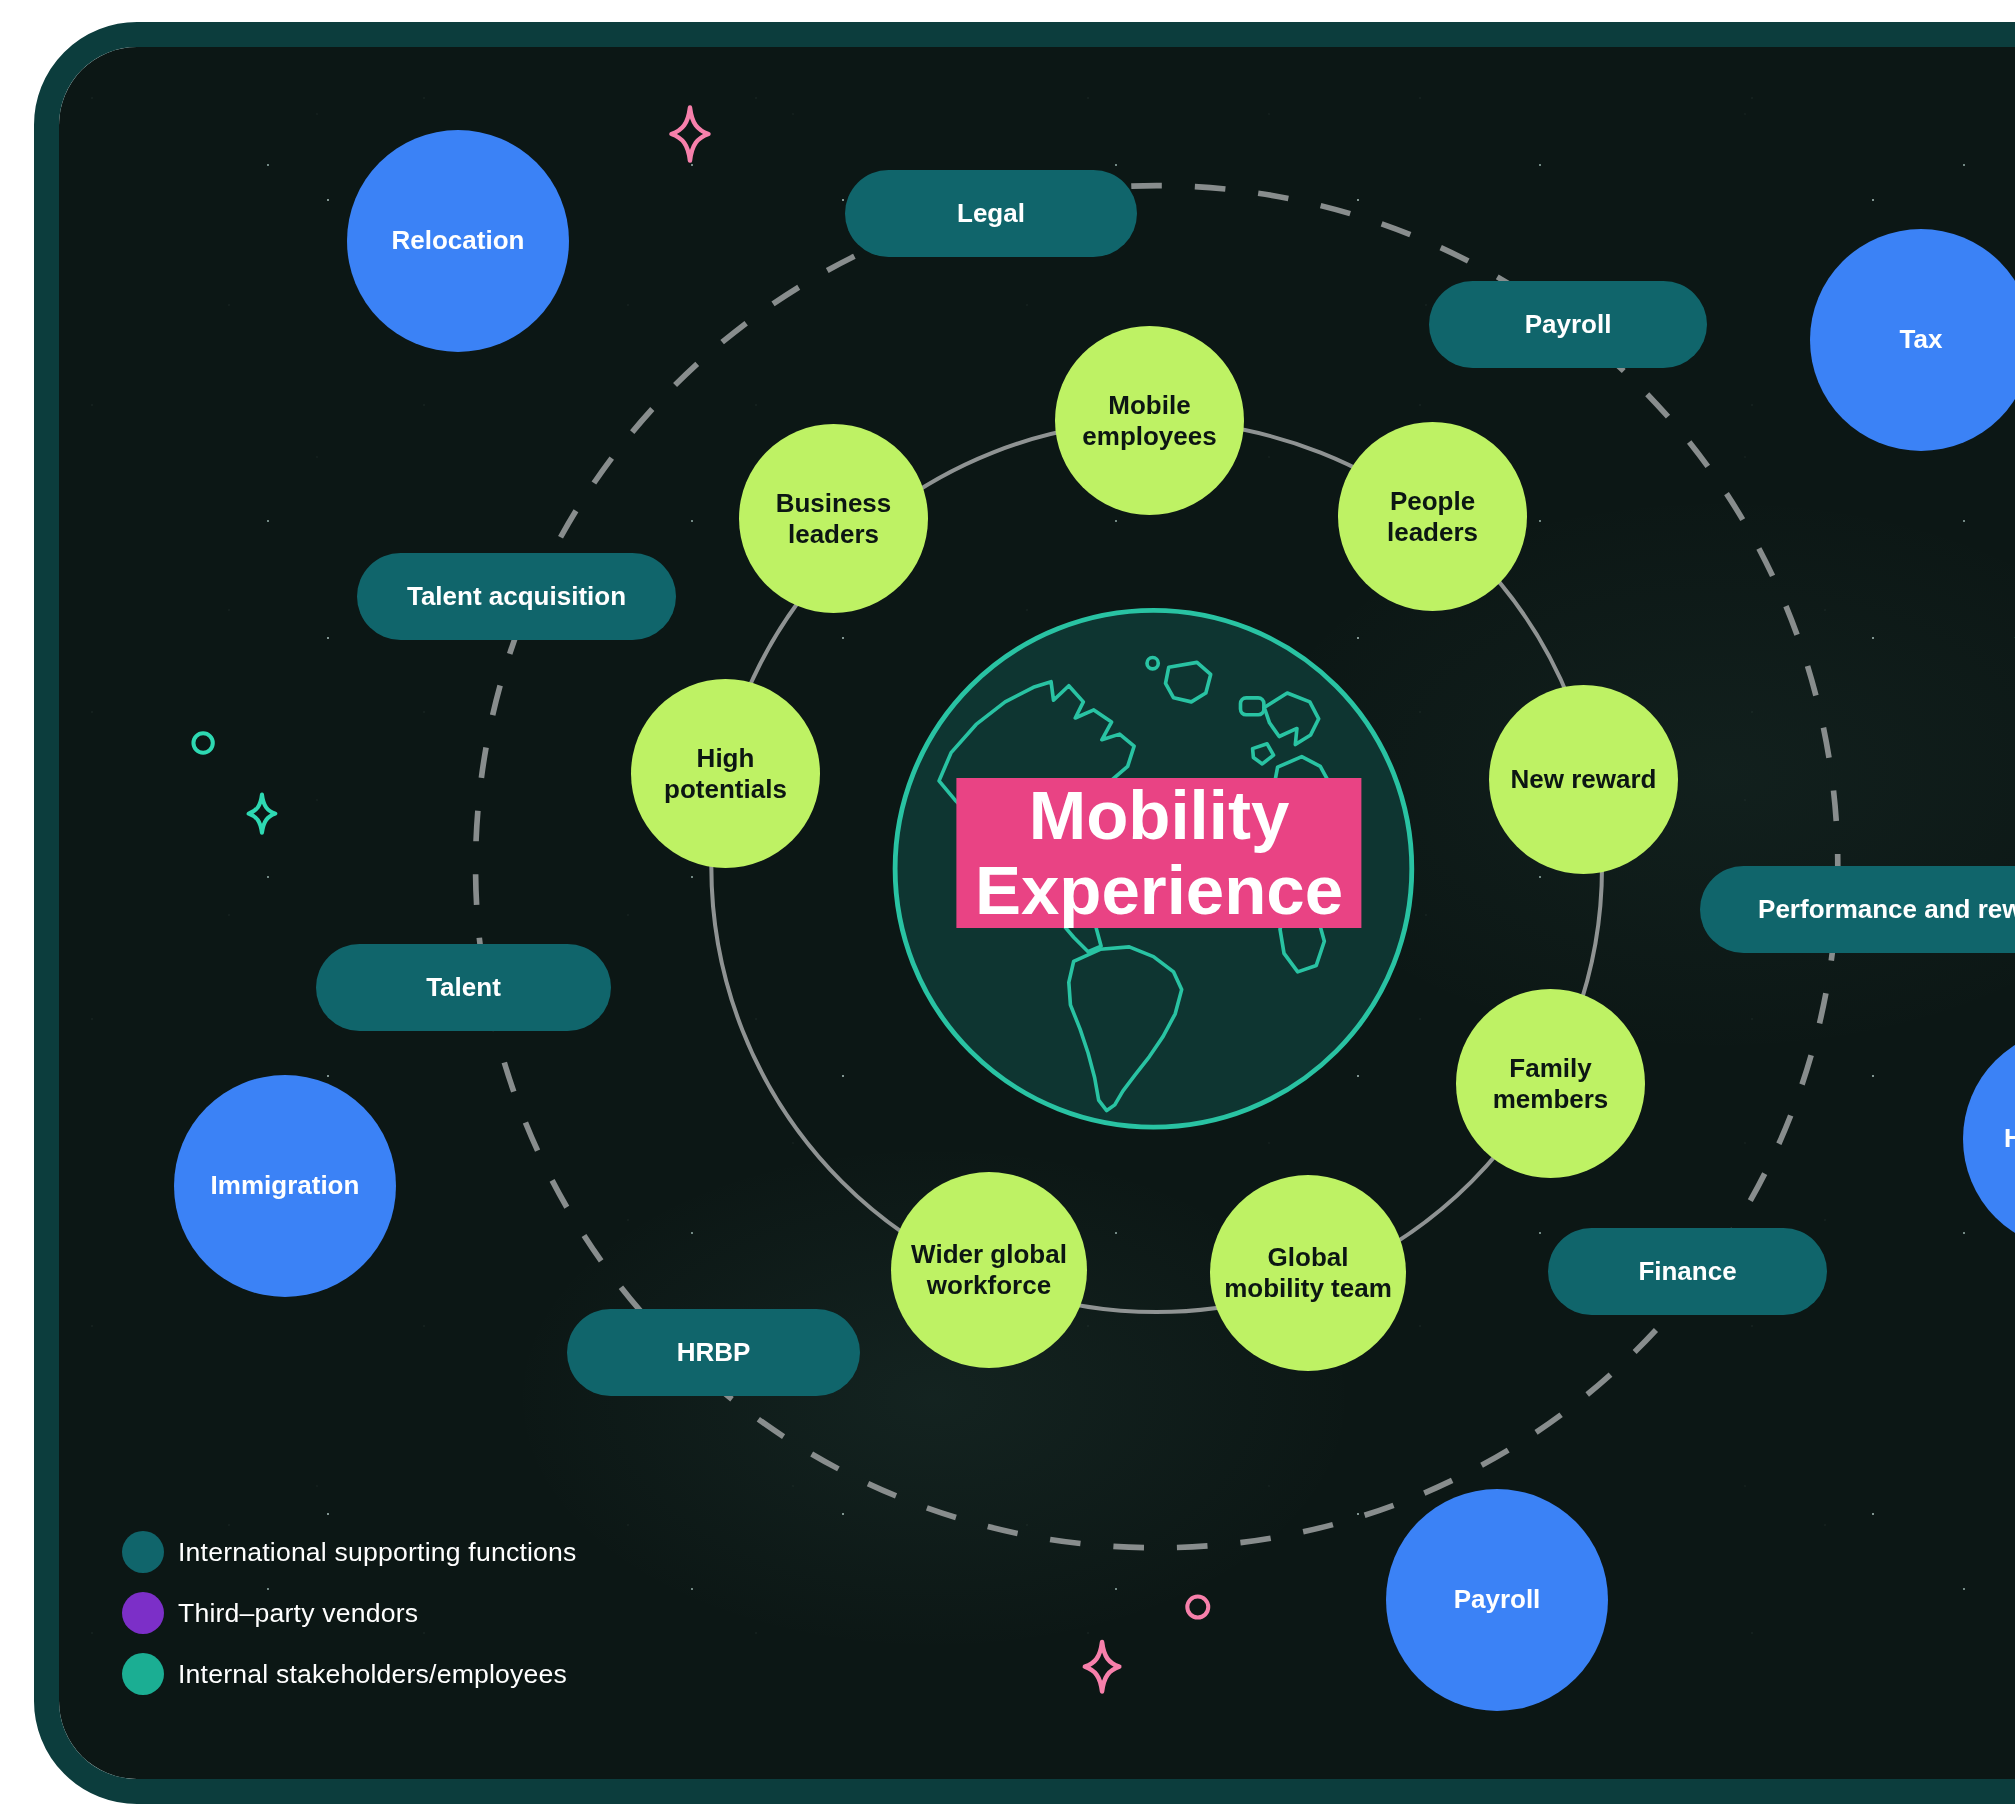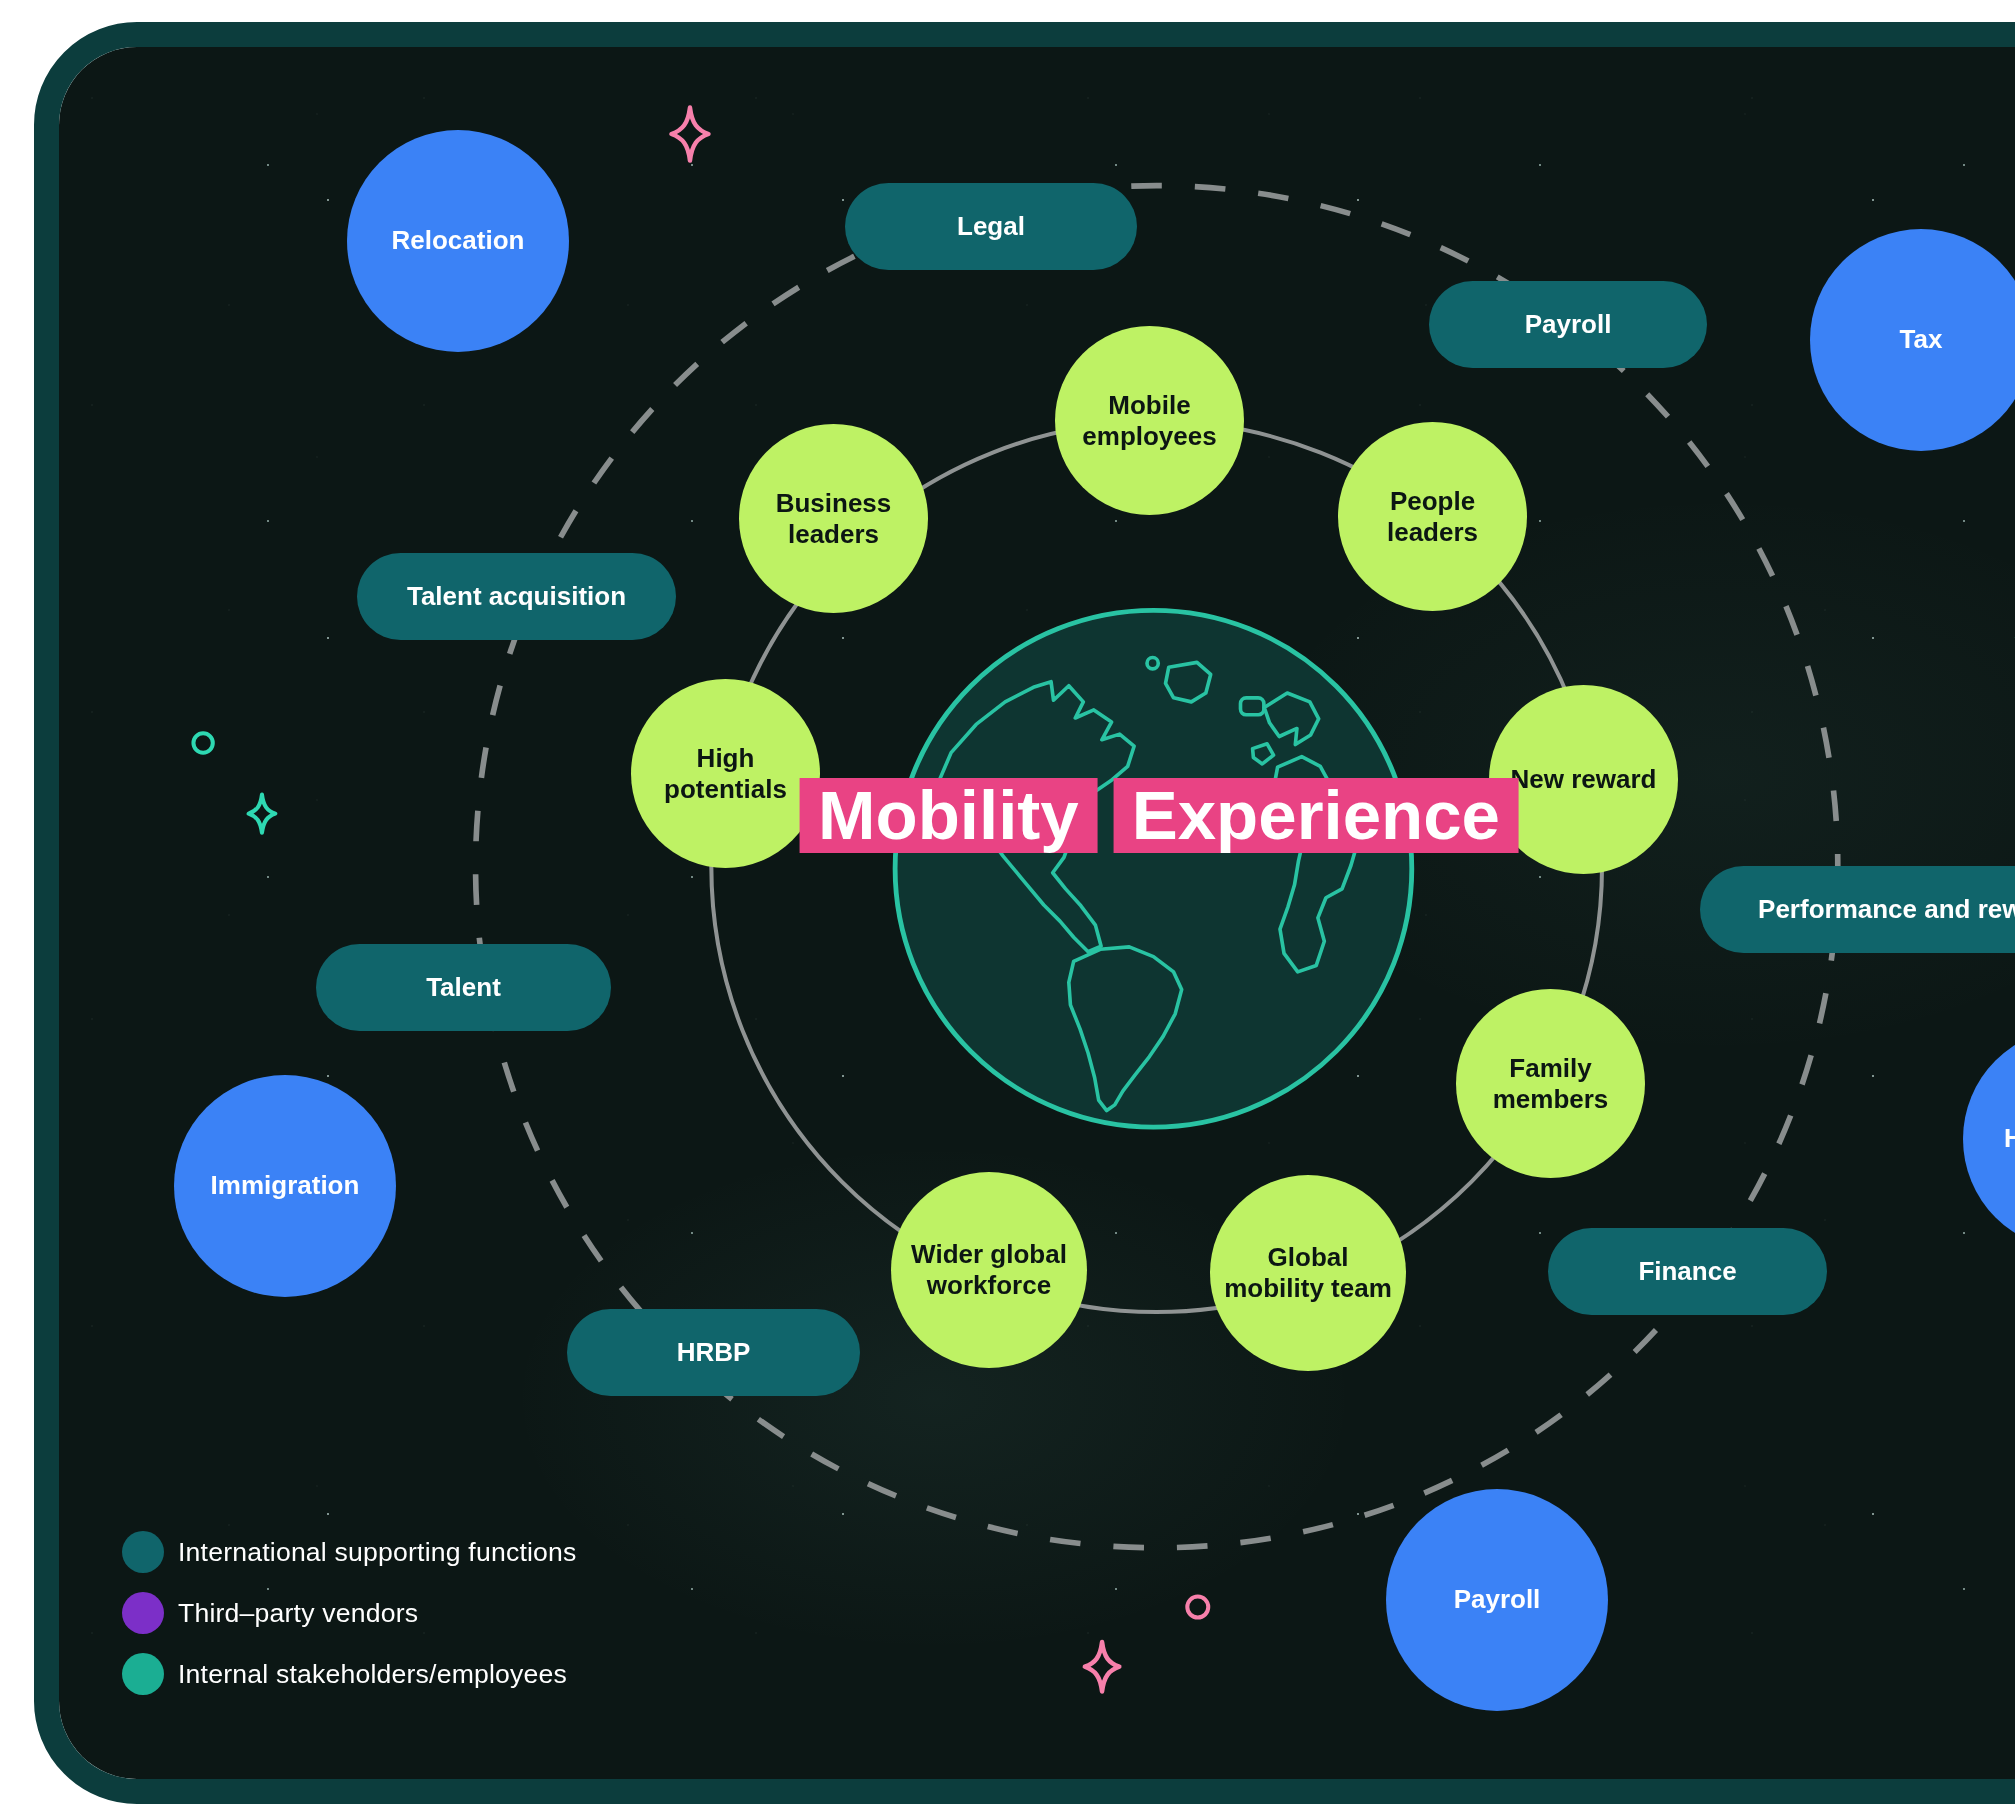--- a/index.html
+++ b/index.html
@@ -42,21 +42,21 @@
   .node.green{background:#bef264;color:#0c1613;font-size:26px;line-height:1.18;}
   .node.purple{background:#3b82f6;color:#ffffff;font-size:26px;line-height:1.15;}
   .pill{
     position:absolute;height:87px;border-radius:46px;background:#10656b;color:#ffffff;
     display:flex;align-items:center;justify-content:center;font-weight:700;font-size:26px;
     z-index:4;white-space:nowrap;
   }
   
   .title{
     position:absolute;left:1159px;top:778px;transform:translateX(-50%);
-    display:flex;flex-direction:row;align-items:center;z-index:6;gap:16px;
+    display:flex;flex-direction:column;z-index:6;
   }
   .title-line{
     background:#e94384;color:#ffffff;font-weight:700;font-size:69px;line-height:75px;
     padding:0 18.5px;white-space:nowrap;text-align:center;
   }
   
   .legend{position:absolute;left:122px;top:1531px;display:flex;flex-direction:column;gap:19px;z-index:6;}
   .legend-row{display:flex;align-items:center;gap:14px;}
   .legend-dot{width:42px;height:42px;border-radius:50%;flex:0 0 auto;}
   .legend-dot.teal{background:#10656b;}
@@ -130,21 +130,21 @@
   <div class="node green" style="left:1456px;top:989px;width:189px;height:189px;">
     <span>Family members</span>
   </div>
   <div class="node green" style="left:891px;top:1172px;width:196px;height:196px;">
     <span>Wider global workforce</span>
   </div>
   <div class="node green" style="left:1210px;top:1175px;width:196px;height:196px;">
     <span>Global mobility team</span>
   </div>
 
-  <div class="pill" style="left:845px;top:183px;width:292px;">
+  <div class="pill" style="left:845px;top:170px;width:292px;">
     <span>Legal</span>
   </div>
   <div class="pill" style="left:1429px;top:281px;width:278px;">
     <span>Payroll</span>
   </div>
   <div class="pill" style="left:357px;top:553px;width:319px;">
     <span>Talent acquisition</span>
   </div>
   <div class="pill" style="left:1700px;top:866px;width:421px;">
     <span>Performance and reward</span>

